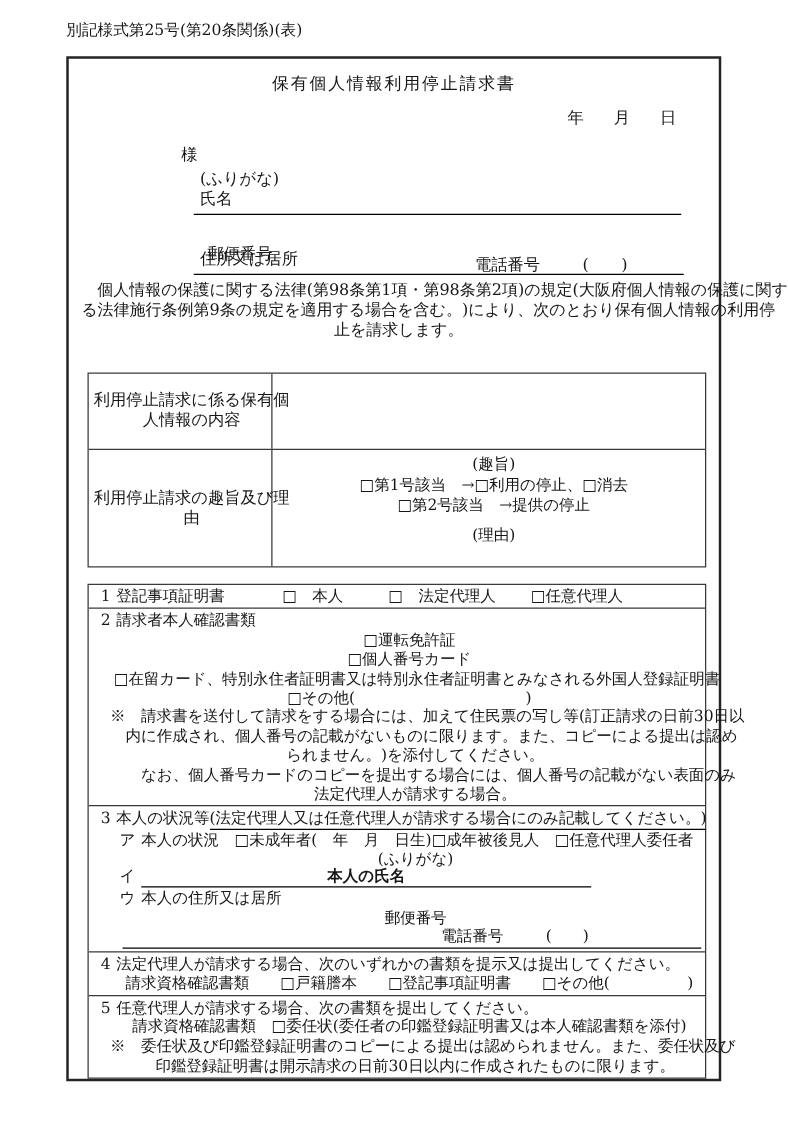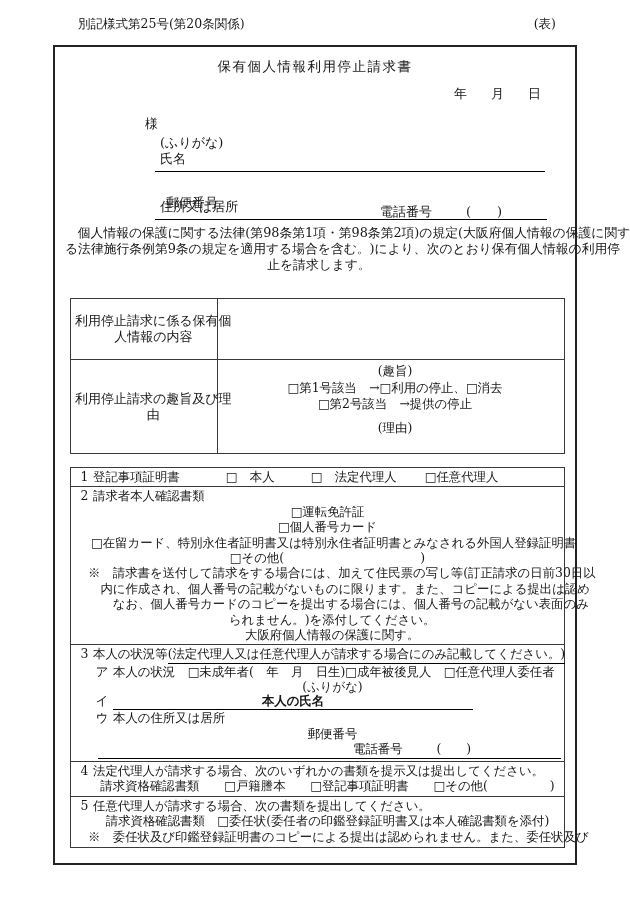--- a/index.html
+++ b/index.html
@@ -4,21 +4,21 @@
 <style>
   html,body{margin:0;padding:0;}
   body{
     width:630px;height:903px;position:relative;background:#ffffff;
     font-family:"DejaVu Serif","Liberation Serif",serif;
     color:#161616;font-size:13px;-webkit-font-smoothing:antialiased;
   }
   .pre{white-space:pre;}
   
   .top-labels{position:absolute;left:53px;top:16px;width:478px;display:flex;
-    justify-content:space-between;font-size:12.5px;margin-left:25px;}
+    font-size:12.5px;}
   
   .formbox{position:absolute;left:53px;top:45px;width:524px;height:820px;
     box-sizing:border-box;border:2px solid #242424;background:#fff;}
   .formbox .abs{position:absolute;text-align:center;}
   .form-title{left:0;top:11px;width:100%;text-align:center;font-size:13.5px;letter-spacing:1.5px;}
   .dateline{top:38px;right:34px;display:flex;gap:24px;}
   .sama{left:90px;top:68px;}
   .furigana1{left:105px;top:87px;}
   .name-label{left:105px;top:103px;}
   .name-underline{left:100px;top:124px;width:390px;height:0;border-top:1px solid #000;}
@@ -139,23 +139,23 @@
       <div class="ln">
         <span class="num">2</span>
         <span class="pre">請求者本人確認書類</span>
       </div>
       <div class="ind20 pre">□運転免許証</div>
       <div class="ind20 pre">□個人番号カード</div>
       <div class="ind20 pre">□在留カード、特別永住者証明書又は特別永住者証明書とみなされる外国人登録証明書</div>
       <div class="ind20 pre">□その他(　　　　　　　　　　　)</div>
       <div class="ind17 pre">※　請求書を送付して請求をする場合には、加えて住民票の写し等(訂正請求の日前30日以</div>
       <div class="ind17 pre">　内に作成され、個人番号の記載がないものに限ります。また、コピーによる提出は認め</div>
+      <div class="ind17 pre">　られません。)を添付してください。</div>
       <div class="ind17 pre">　　なお、個人番号カードのコピーを提出する場合には、個人番号の記載がない表面のみ</div>
-      <div class="ind17 pre">　られません。)を添付してください。</div>
-      <div class="ind17 pre">　大阪府個人情報の保護に関す。</div>
+      <div class="ind17 pre">　法定代理人が請求する場合。</div>
     </div>
 
     <div class="sec s3">
       <div class="ln">
         <span class="num">3</span>
         <span class="pre">本人の状況等</span>
         <span class="ul-note pre">(法定代理人又は任意代理人が請求する場合にのみ記載してください。)</span>
       </div>
       <div class="ln ind20">
         <span class="mk">ア</span>
@@ -185,16 +185,17 @@
       <div class="ind20 pre">請求資格確認書類　　□戸籍謄本　　□登記事項証明書　　□その他(　　　　　)</div>
     </div>
 
     <div class="sec s5">
       <div class="ln">
         <span class="num">5</span>
         <span class="pre">任意代理人が請求する場合、次の書類を提出してください。</span>
       </div>
       <div class="ind20 pre">請求資格確認書類　□委任状(委任者の印鑑登録証明書又は本人確認書類を添付)</div>
       <div class="ind17 pre">※　委任状及び印鑑登録証明書のコピーによる提出は認められません。また、委任状及び</div>
+      <div class="ind17 pre">　印鑑登録証明書は開示請求の日前30日以内に作成されたものに限ります。</div>
     </div>
 
   </div>
 </div>
 
 </body></html>

